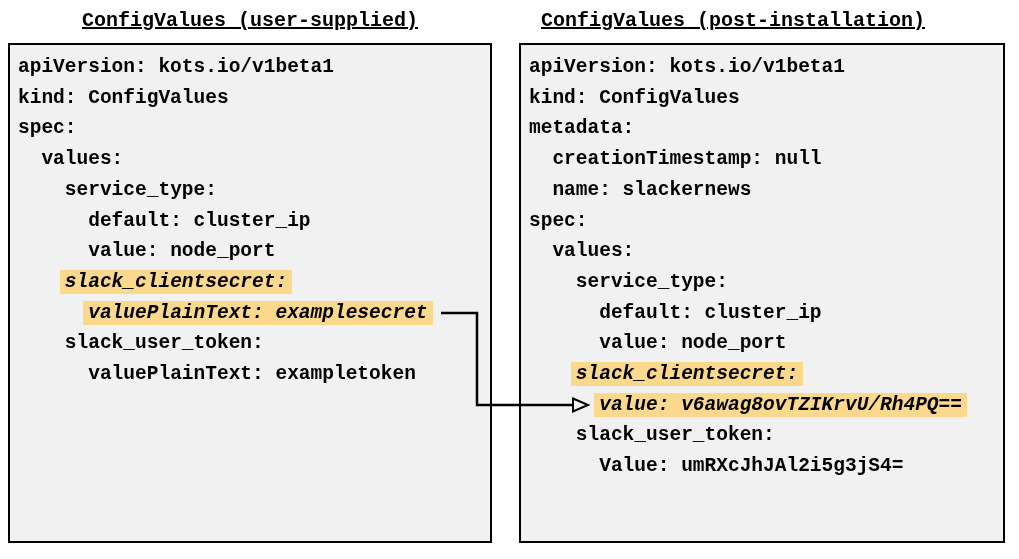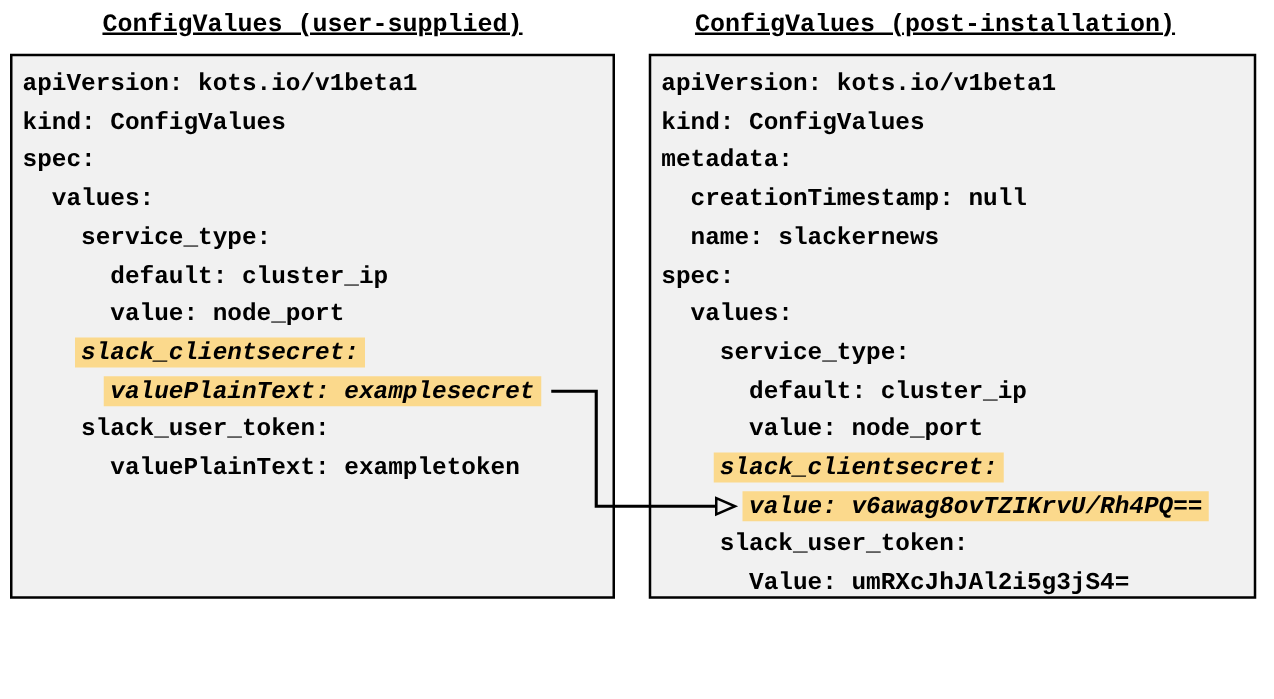--- a/index.html
+++ b/index.html
@@ -17,23 +17,23 @@
     background:var(--page-bg);
     font-family:"Liberation Mono","DejaVu Sans Mono",monospace;
   }
   .title{
     position:absolute;top:6px;height:30px;line-height:30px;
     text-align:center;font-weight:bold;font-size:20px;color:var(--text);
     white-space:pre;
     text-decoration:underline;
   }
   .title-left{left:8px;width:484px;}
-  .title-right{left:505px;width:486px;}
+  .title-right{left:490px;width:486px;}
   .panel{
-    position:absolute;top:43px;height:436px;
+    position:absolute;top:43px;height:500px;
     background:var(--panel-bg);
     border:2px solid var(--panel-border);
   }
   .panel-left{left:8px;width:484px;}
   .panel-right{left:519px;width:486px;}
   .code{
     padding:7px 0 0 8px;
     font-size:19.5px;font-weight:bold;color:var(--text);
     line-height:30.7px;white-space:pre;
   }

